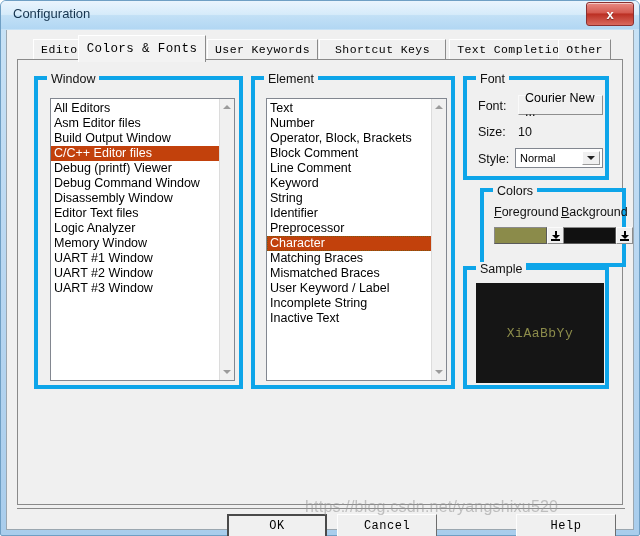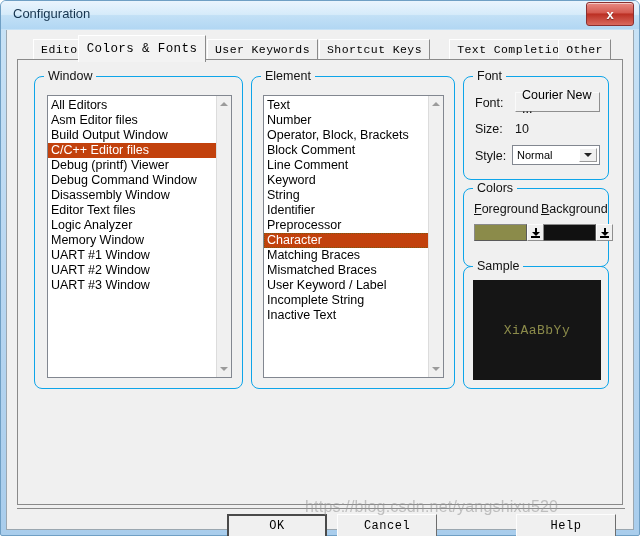--- a/index.html
+++ b/index.html
@@ -127,22 +127,22 @@
     background: #f0f0f0;
     border: 1px solid #8a8a8a;
     border-top: 1px solid #8a8a8a;
     box-sizing: border-box;
   }
 
   
   .groupbox {
     position: absolute;
     box-sizing: border-box;
-    border: 1px solid #0ea5e9;
-    border-radius: 8px;
+    border: 4px solid #0ea5e9;
+    border-radius: 0;
   }
   .groupbox > .gb-title {
     position: absolute;
     top: -8px; left: 9px;
     background: #f0f0f0;
     padding: 0 4px;
     font-size: 12.5px;
     color: #111;
     font-family: "Liberation Sans", sans-serif;
     white-space: nowrap;
@@ -390,21 +390,21 @@
     <div id="tab-strip">
         <div class="tab" style="left: 16px; width: 60px;">
           <span>Editor</span>
         </div>
         <div class="tab selected" style="left: 61px; width: 128px;">
           <span>Colors &amp; Fonts</span>
         </div>
         <div class="tab" style="left: 190px; width: 111px;">
           <span>User Keywords</span>
         </div>
-        <div class="tab" style="left: 302px; width: 111px;">
+        <div class="tab" style="left: 302px; width: 127px;">
           <span>Shortcut Keys</span>
         </div>
         <div class="tab" style="left: 432px; width: 126px;">
           <span>Text Completion</span>
         </div>
         <div class="tab" style="left: 541px; width: 53px;">
           <span>Other</span>
         </div>
       </div>
 
@@ -481,21 +481,21 @@
 
         <div class="field-label" style="left:11px; top:72px;">Style:</div>
         <div class="combo" style="left:48px; top:68px; width:88px; height:20px;">
           <span>Normal</span>
           <span class="combo-arrow-box">
             <span class="tri-down" style="border-top-color:#222;"></span>
           </span>
         </div>
       </div>
 
-      <div class="groupbox" style="left:445px; top:128px; width:146px; height:79px;">
+      <div class="groupbox" style="left:462px; top:128px; width:146px; height:79px;">
         <div class="gb-title">Colors</div>
 
         <div class="field-label" style="left:10px; top:13px;">
           <span class="underline-char">F</span><span>oreground</span>
         </div>
         <div class="field-label" style="left:77px; top:13px;">
           <span class="underline-char">B</span><span>ackground</span>
         </div>
 
         <div class="swatch" id="fg-swatch" style="left: 10px; top: 35px; width: 53px; height: 17px; background: rgb(139, 139, 74);"></div>

